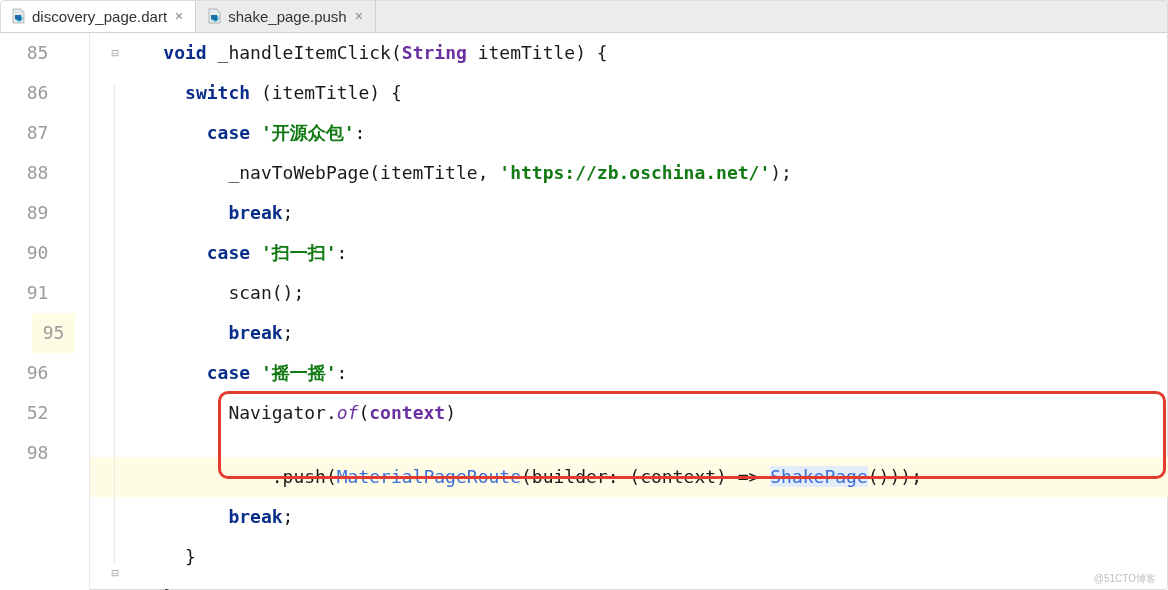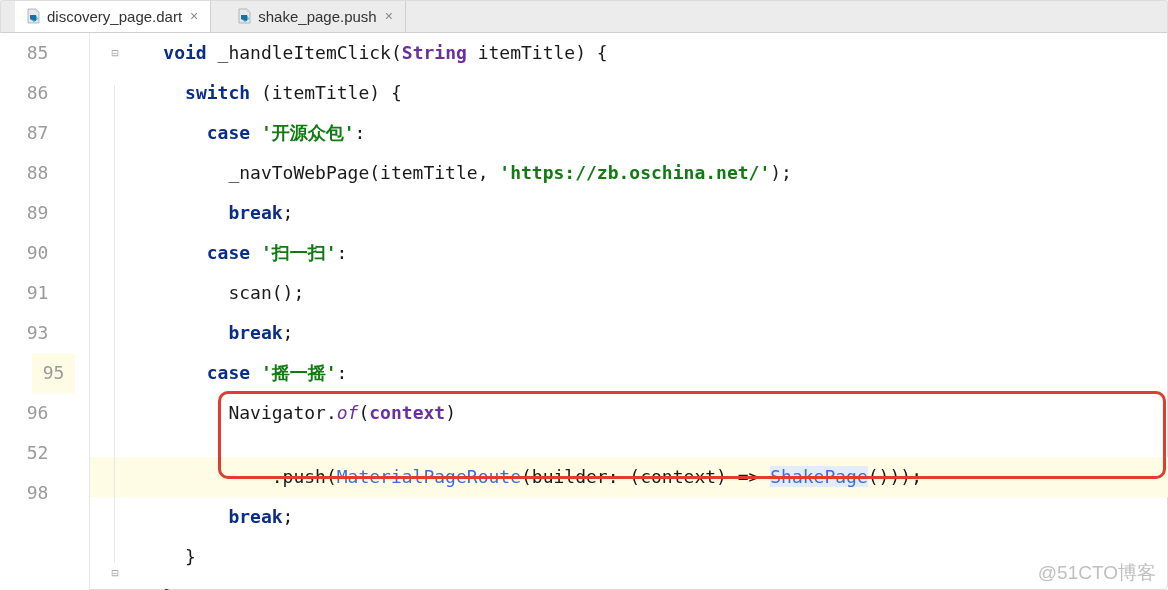--- a/index.html
+++ b/index.html
@@ -23,21 +23,20 @@
     font-size: 15px;
     color: #333;
   }
   .tab {
     display: flex;
     align-items: center;
     padding: 0 10px;
     border-right: 1px solid #d0d0d0;
     cursor: pointer;
     gap: 6px;
-    margin-left: 15px;
   }
   .tab.active {
     background: #ffffff;
   }
   .tab .close {
     color: #888;
     font-size: 14px;
     padding: 0 2px;
   }
   .dart-icon {
@@ -119,21 +118,21 @@
     bottom:28px;
     width:1px;
     background:#e8e8e8;
     pointer-events:none;
   }
   .watermark {
     position: absolute;
     right: 12px;
     bottom: 4px;
     color: #bfbfbf;
-    font-size: 19px;
+    font-size: 10px;
     font-family: -apple-system, Arial, sans-serif;
     pointer-events: none;
   }
   .outer-border {
     position:absolute;
     inset:0;
     border:1px solid #dcdcdc;
     pointer-events:none;
     border-radius:4px;
   }
@@ -172,21 +171,20 @@
 
 <div class="editor">
   <div class="gutter" id="gutter">
       <div class="gline">85</div>
       <div class="gline">86</div>
       <div class="gline">87</div>
       <div class="gline">88</div>
       <div class="gline">89</div>
       <div class="gline">90</div>
       <div class="gline">91</div>
-      <div class="gline">93</div>
       <div class="gline hl">95</div>
       <div class="gline">96</div>
       <div class="gline">52</div>
       <div class="gline">98</div>
     </div>
   <div class="code" id="code"><div class="line"><span>    </span><span class="kw">void</span><span> _handleItemClick(</span><span class="builtin">String</span><span> itemTitle) {</span></div><div class="line"><span>    </span><span>  </span><span class="kw">switch</span><span> (itemTitle) {</span></div><div class="line"><span>    </span><span>    </span><span class="kw">case</span><span> </span><span class="str">'开源众包'</span><span>:</span></div><div class="line"><span>    </span><span>      _navToWebPage(itemTitle, </span><span class="str">'https://zb.oschina.net/'</span><span>);</span></div><div class="line"><span>    </span><span>      </span><span class="kw">break</span><span>;</span></div><div class="line"><span>    </span><span>    </span><span class="kw">case</span><span> </span><span class="str">'扫一扫'</span><span>:</span></div><div class="line"><span>    </span><span>      scan();</span></div><div class="line"><span>    </span><span>      </span><span class="kw">break</span><span>;</span></div><div class="line"><span>    </span><span>    </span><span class="kw">case</span><span> </span><span class="str">'摇一摇'</span><span>:</span></div><div class="line"><span>    </span><span>      Navigator.</span><span class="builtin-i">of</span><span>(</span><span class="builtin">context</span><span>)</span></div><div class="line hl"><span>    </span><span>          .push(</span><span class="type">MaterialPageRoute</span><span>(builder: (context) =&gt; </span><span class="type-sel">ShakePage</span><span>()));</span></div><div class="line"><span>    </span><span>      </span><span class="kw">break</span><span>;</span></div><div class="line"><span>    </span><span>  }</span></div><div class="line"><span>    </span><span>}</span></div></div>
   <div class="fold-line"></div>
   <div class="fold-marker" style="top:0px;">⊟</div>
   <div class="fold-marker" style="top:520px;">⊟</div>
   <div class="redbox" id="redbox" style="top: 358px; height: 82px; left: 218px; width: 942px;"></div>

